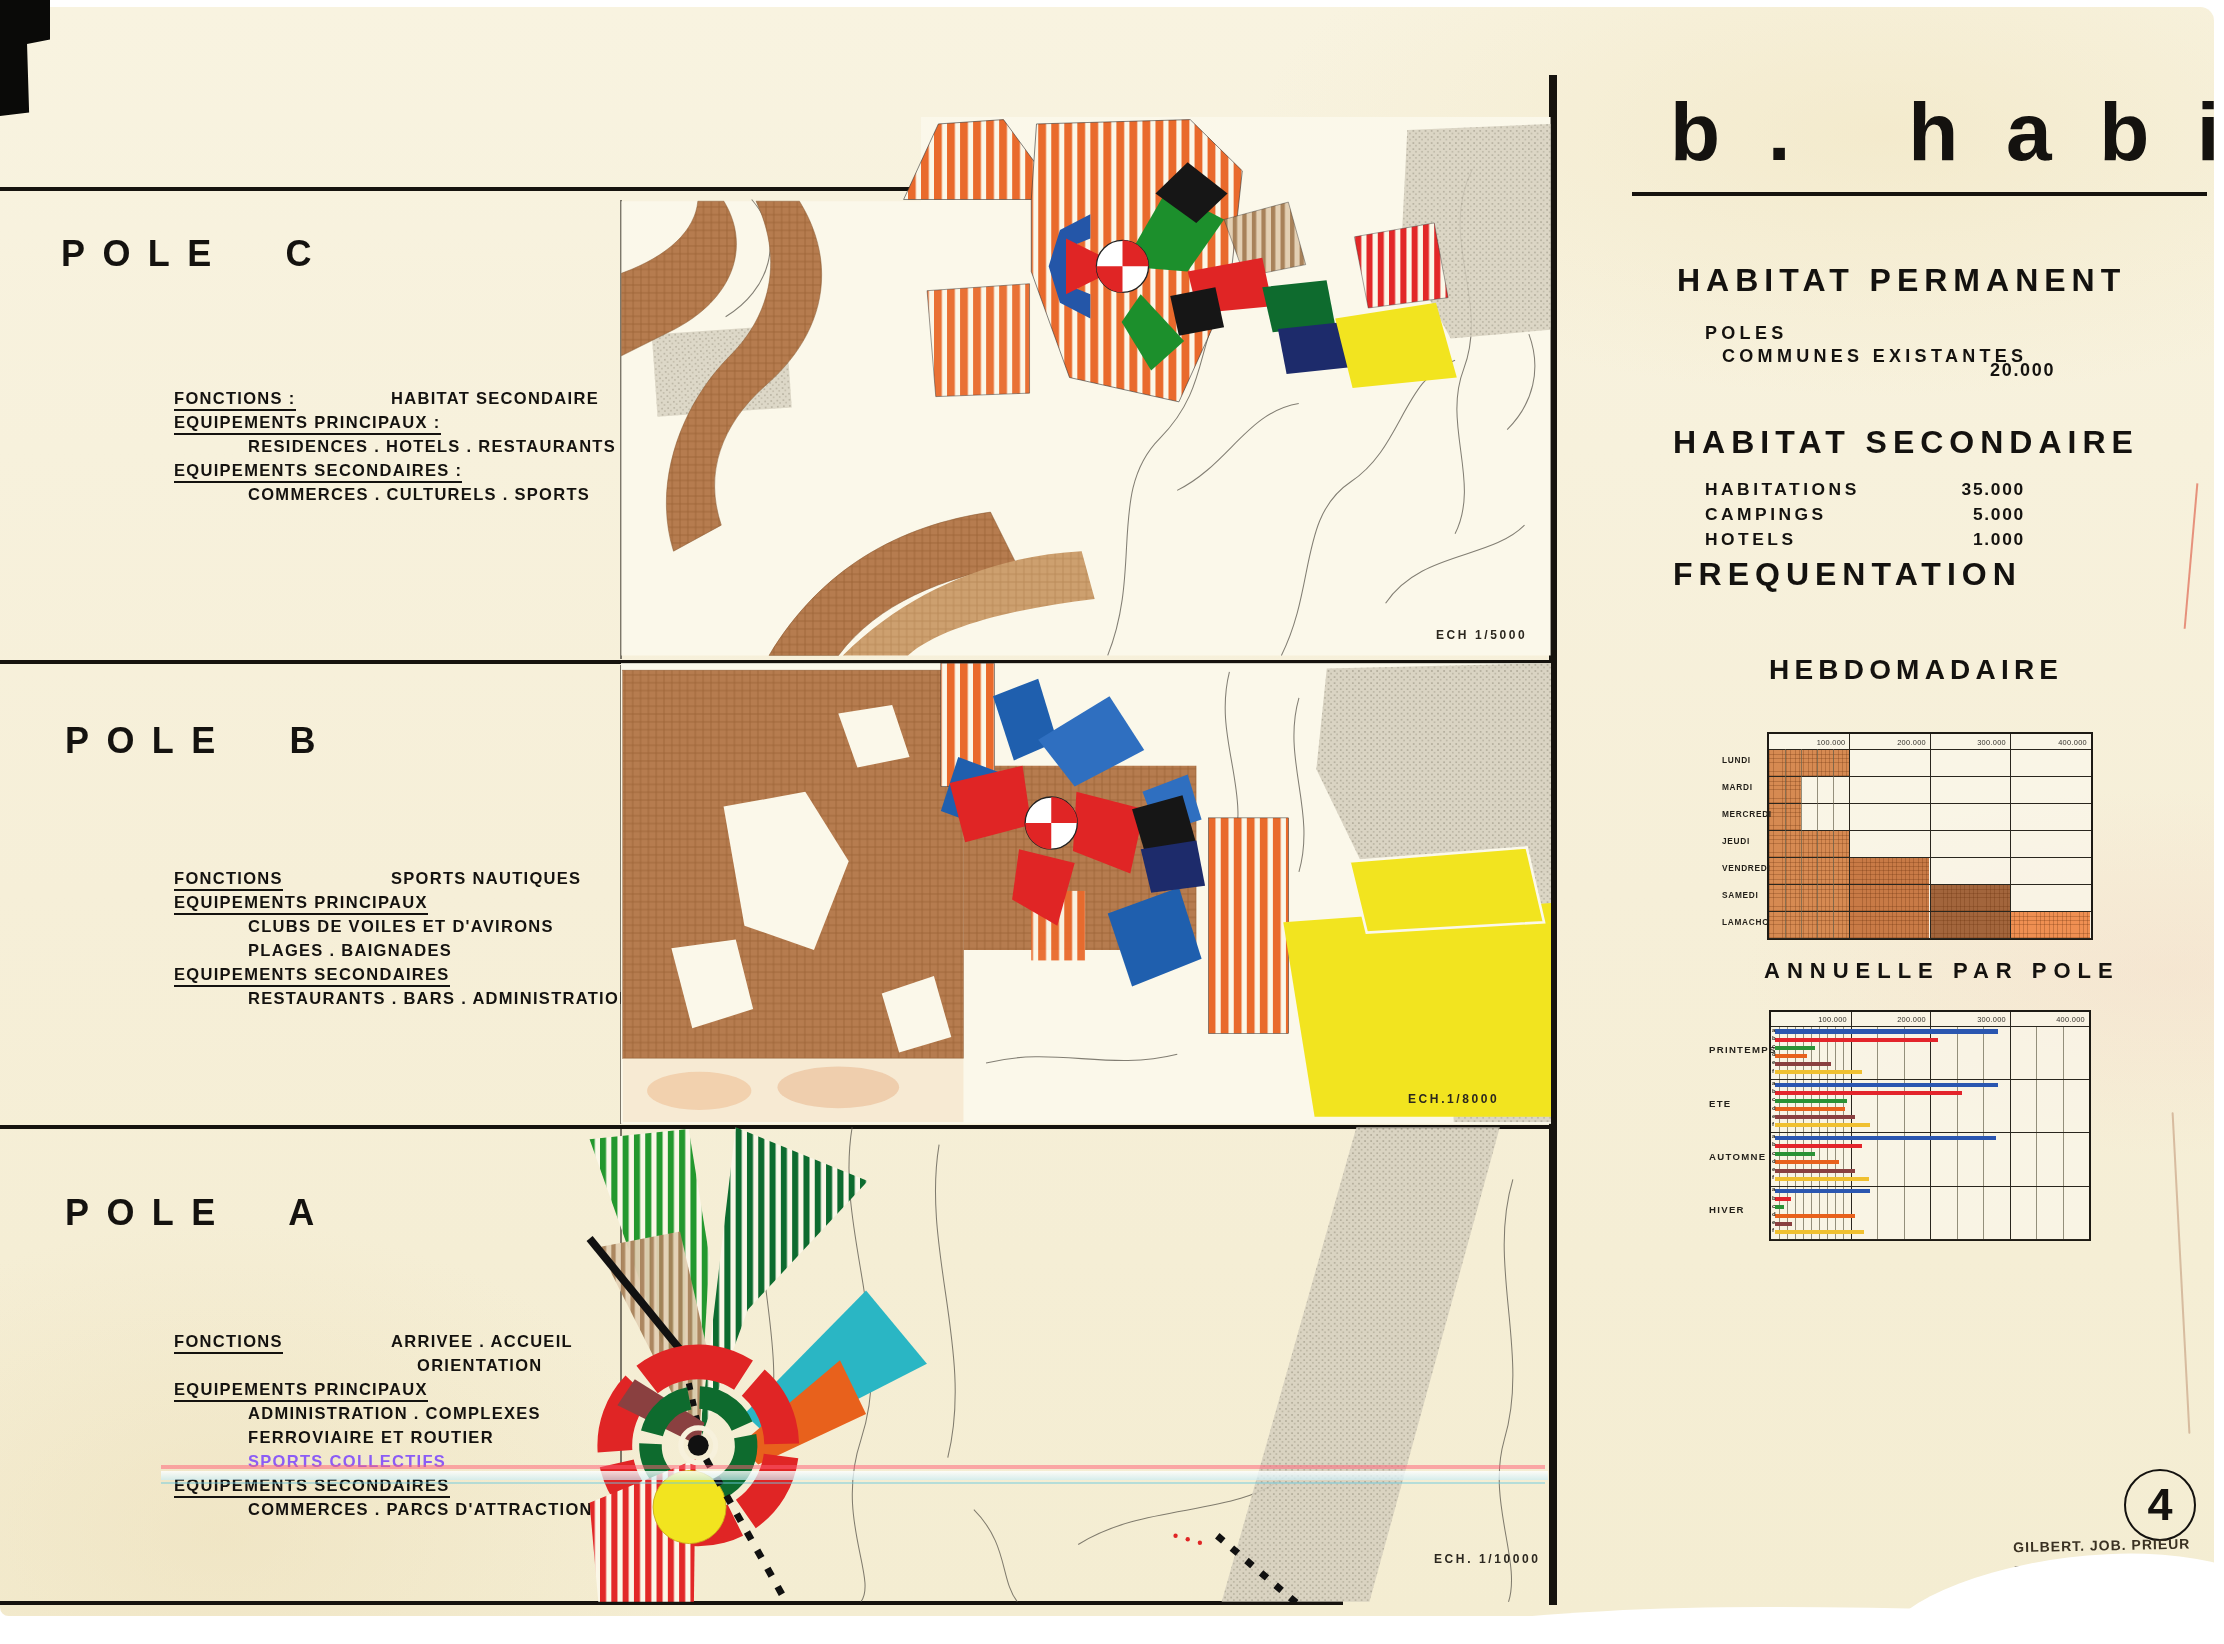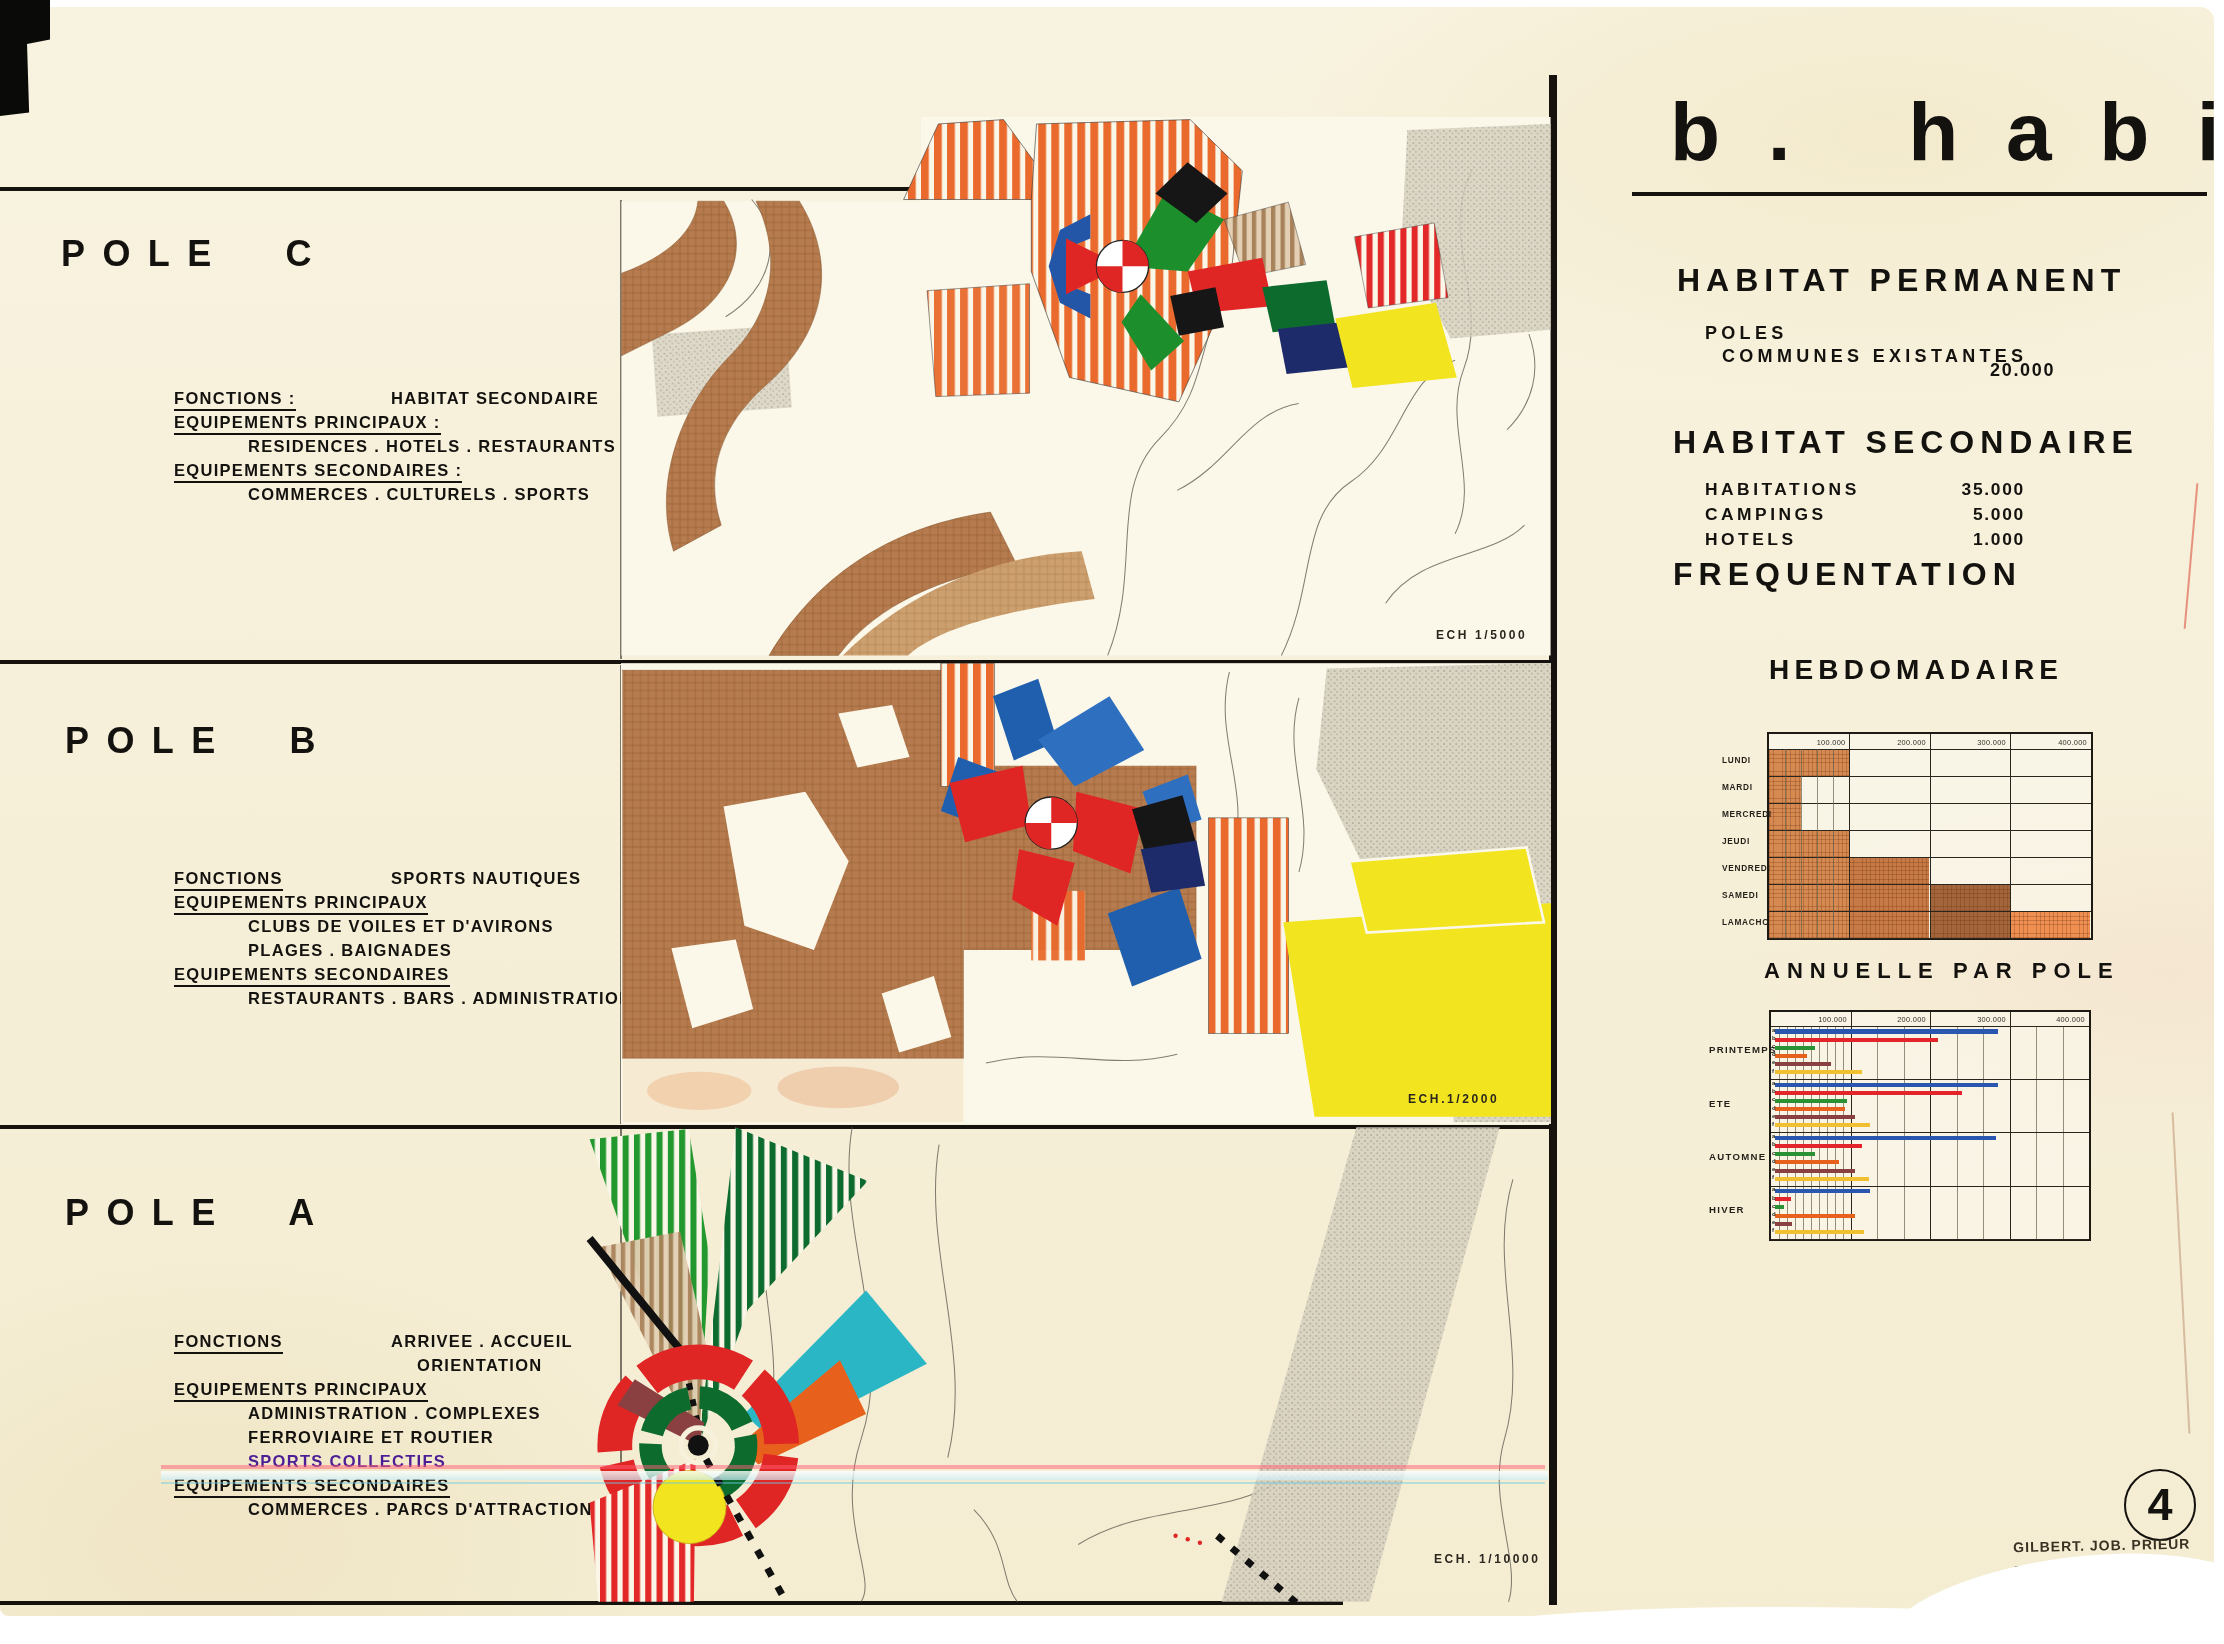--- a/index.html
+++ b/index.html
@@ -16,21 +16,21 @@
   .hline{position:absolute;background:#16130e;height:4.3px;}
   .vline{position:absolute;background:#16130e;}
   .thinv{position:absolute;background:#3a362c;width:1.7px;opacity:.65;}
   .corner-black{position:absolute;left:0;top:0;width:52px;height:116px;background:#0a0a08;
          clip-path:polygon(0 0,50px 0,50px 34%,52% 38%,56% 97%,0 100%);}
   .pole-title{position:absolute;font-size:36px;font-weight:bold;letter-spacing:17.4px;word-spacing:29.5px;white-space:nowrap;}
   .spec{position:absolute;font-weight:bold;font-size:16.5px;letter-spacing:1.3px;}
   .spec-line{position:relative;height:24px;white-space:nowrap;}
   .spec-lbl{display:inline-block;}
   .spec-lbl.u{border-bottom:2.6px solid #14120f;padding-bottom:0.9px;}
-  .spec-lbl.blue{color:#4c1d95;}
+  .spec-lbl.blue{color:#8b5cf6;}
   .spec-val{position:absolute;left:217px;top:0;}
   .scale-label{position:absolute;font-size:12px;letter-spacing:2.6px;font-weight:bold;color:#2b271f;}
   .rp-h1{position:absolute;font-size:32px;font-weight:bold;letter-spacing:6px;white-space:nowrap;}
   .rp-h2{position:absolute;font-size:18px;font-weight:bold;letter-spacing:4.3px;white-space:nowrap;}
   .rp-stat-label{font-size:17.4px;font-weight:bold;letter-spacing:3.5px;}
   .rp-stat-value{font-size:17.4px;font-weight:bold;letter-spacing:1.7px;text-align:right;}
   .stat-row{position:relative;height:25px;}
   .stat-row .v{position:absolute;left:191px;width:129px;text-align:right;top:0;}
   .board-title{position:absolute;font-size:82px;font-weight:bold;letter-spacing:.58em;white-space:nowrap;}
   .chart{position:absolute;border:2.2px solid #1d1a14;box-sizing:content-box;background:rgba(252,249,238,.6);}
@@ -208,21 +208,21 @@
     <polygon points="600,148 652,128 668,180 618,196" fill="#2f6fc0"></polygon>
     <polygon points="378,138 462,118 472,186 396,206" fill="#e02525"></polygon>
     <polygon points="524,148 602,168 586,242 520,216" fill="#e02525"></polygon>
     <polygon points="458,214 522,230 502,302 450,272" fill="#e02525"></polygon>
     <polygon points="588,168 646,152 662,208 604,222" fill="#161616"></polygon>
     <polygon points="598,214 662,204 672,256 610,264" fill="#1d2b6b"></polygon>
     <circle cx="495" cy="184" r="30" fill="#ffffff" stroke="#222" stroke-width="1.5"></circle>
     <path d="M495,154 A30,30 0 0 1 525,184 L495,184 Z" fill="#e02525"></path>
     <path d="M495,214 A30,30 0 0 1 465,184 L495,184 Z" fill="#e02525"></path>
   </svg>
-  <div class="scale-label" style="left:1408px;top:1092px;">ECH.1/2000</div>
+  <div class="scale-label" style="left:1408px;top:1092px;">ECH.1/8000</div>
 
   
   <div class="pole-title" style="left:65px;top:1192px;">POLE A</div>
   <div class="spec" style="left:174px;top:1332px;width:504px;" id="pole-lines-2">
       <div class="spec-line"><div class="spec-lbl u" style="margin-left: 0px;">FONCTIONS</div><div class="spec-val">ARRIVEE . ACCUEIL</div></div>
       <div class="spec-line"><div class="spec-lbl" style="margin-left: 243px;">ORIENTATION</div></div>
       <div class="spec-line"><div class="spec-lbl u" style="margin-left: 0px;">EQUIPEMENTS PRINCIPAUX</div></div>
       <div class="spec-line"><div class="spec-lbl" style="margin-left: 74px;">ADMINISTRATION . COMPLEXES</div></div>
       <div class="spec-line"><div class="spec-lbl" style="margin-left: 74px;">FERROVIAIRE ET ROUTIER</div></div>
       <div class="spec-line"><div class="spec-lbl blue" style="margin-left: 74px;">SPORTS COLLECTIFS</div></div>

